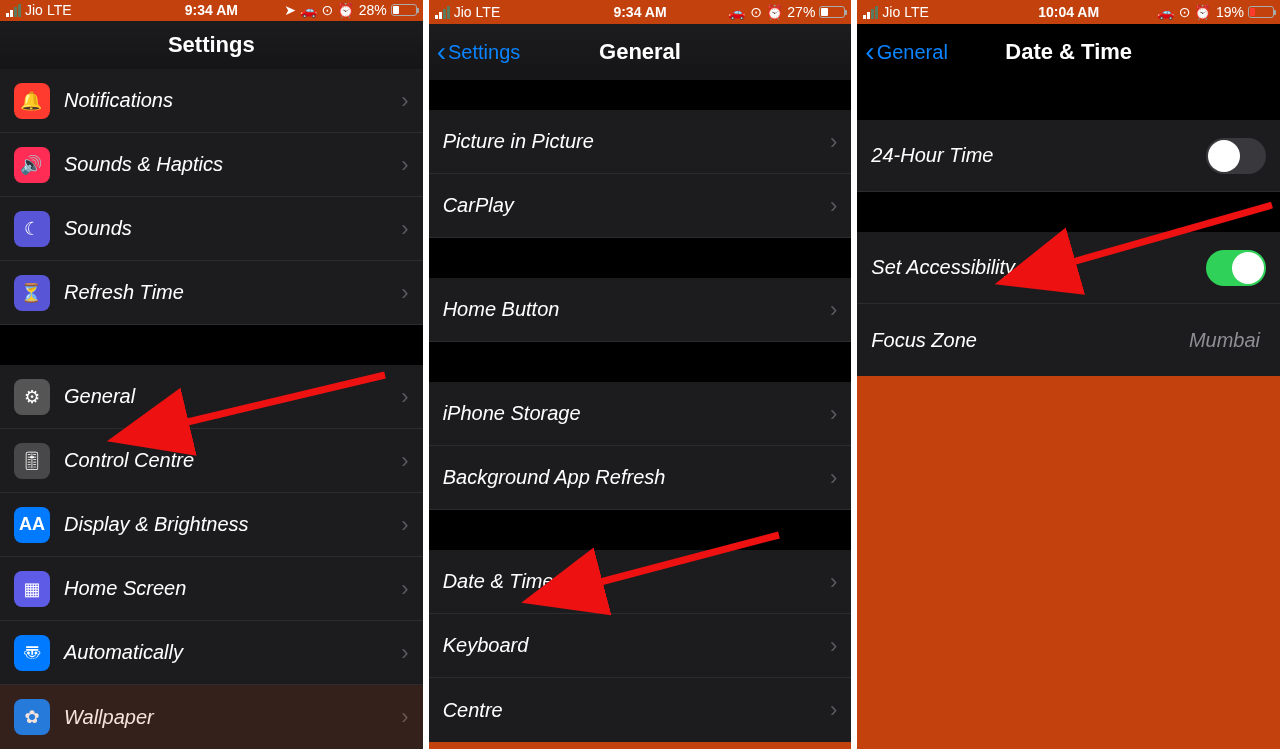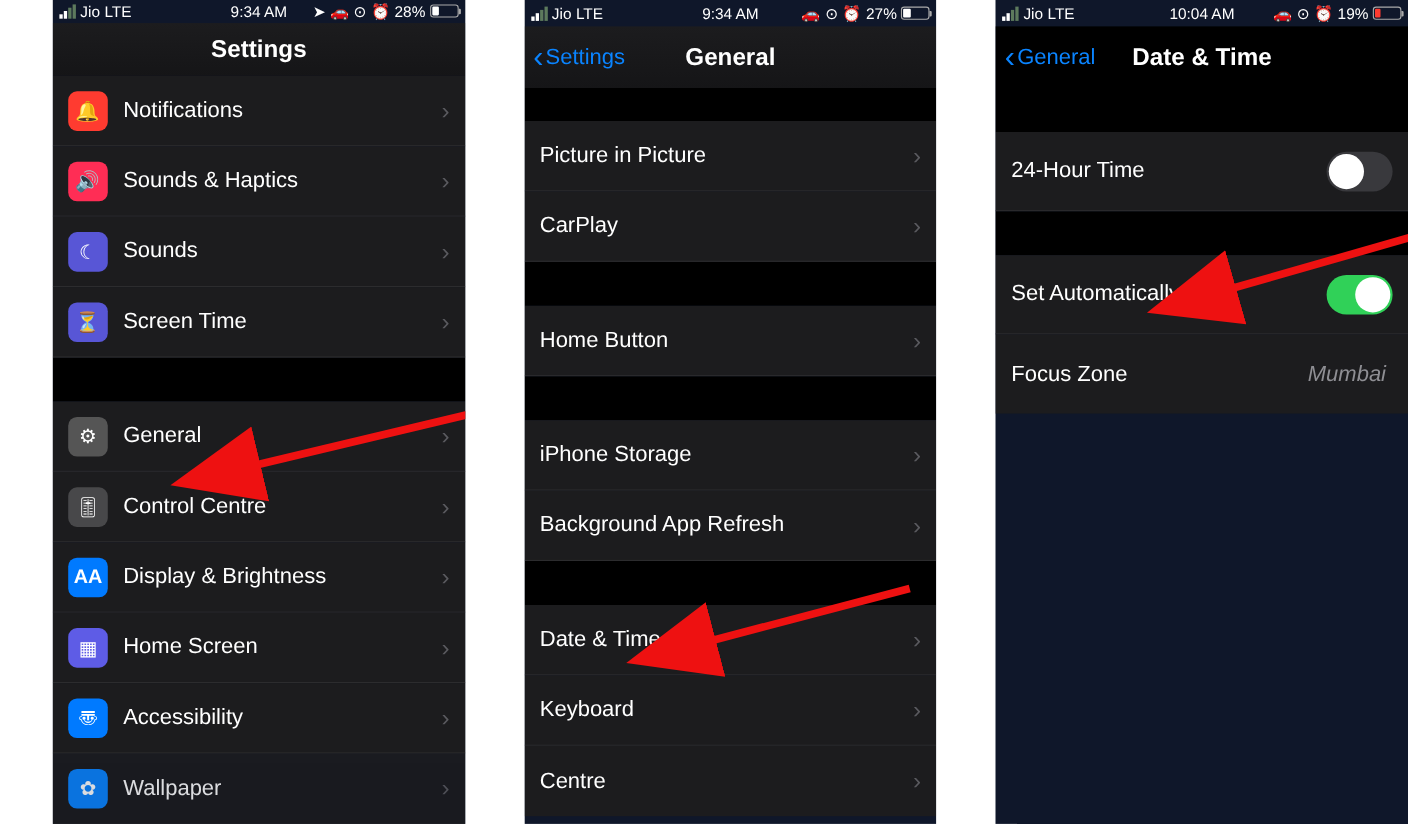--- a/index.html
+++ b/index.html
@@ -7,44 +7,43 @@
     width: 1280px;
     height: 749px;
     display: flex;
     gap: 6px;
     background: #fff;
     font-family: -apple-system, "Helvetica Neue", Arial, sans-serif;
     overflow: hidden;
   }
   .phone {
     flex: 1;
-    background: #0f172a;
+    background: #c2410c;
     color: #fff;
     position: relative;
     overflow: hidden;
     display: flex;
     flex-direction: column;
-    margin-left: 48px;
   }
   
   .status-bar {
     height: 24px;
     display: flex;
     align-items: center;
     justify-content: space-between;
     padding: 0 6px;
     font-size: 14px;
     font-weight: 500;
     position: relative;
   }
   .status-left { display: flex; align-items: center; gap: 4px; min-width: 0; }
   .status-right { display: flex; align-items: center; gap: 4px; min-width: 0; }
   .status-center {
     position: absolute; left: 50%; transform: translateX(-50%);
-    font-weight: 400;
+    font-weight: 700;
   }
   .bars { display: inline-flex; align-items: flex-end; gap: 1px; }
   .bars span { width: 3px; background: #fff; display: inline-block; }
   .bars span:nth-child(1){height:4px;}
   .bars span:nth-child(2){height:7px;}
   .bars span:nth-child(3){height:10px; background:#5d7a5d;}
   .bars span:nth-child(4){height:13px; background:#5d7a5d;}
   .battery {
     width: 26px; height: 12px; border: 1px solid #aaa; border-radius: 3px;
     position: relative; display: inline-block;
@@ -81,21 +80,21 @@
     display: flex; align-items: center;
     min-height: 64px;
     padding: 0 14px;
     background: #1c1c1e;
     border-bottom: 1px solid #2c2c2e;
     font-size: 20px;
     position: relative;
   }
   .row.tall { min-height: 72px; gap: 16px; }
   .row:last-child { border-bottom: none; }
-  .row .label { flex: 1; }
+  .row .label { flex: 1; font-style: italic; }
   .row .value { color: #8e8e93; margin-right: 6px; font-style: italic; }
   .chev { color: #5a5a5f; font-size: 22px; font-weight: 300; }
   .icon-box {
     width: 36px; height: 36px; border-radius: 8px; margin-right: 14px;
     display:flex; align-items:center; justify-content:center;
     font-size: 18px; color:#fff;
   }
   .bg-red{background:#ff3b30;} .bg-pink{background:#ff2d55;}
   .bg-purple{background:#5856d6;} .bg-gray{background:#555;}
   .bg-darkgray{background:#48484a;}
@@ -158,21 +157,21 @@
       <div class="label">Sounds &amp; Haptics</div>
       <div class="chev">›</div>
     </div>
     <div class="row">
       <div class="icon-box bg-purple">☾</div>
       <div class="label">Sounds</div>
       <div class="chev">›</div>
     </div>
     <div class="row">
       <div class="icon-box bg-purple">⏳</div>
-      <div class="label">Screen Time</div>
+      <div class="label">Refresh Time</div>
       <div class="chev">›</div>
     </div>
     <div class="group-gap"></div>
     <div class="row" style="position:relative;">
       <div class="icon-box bg-gray">⚙</div>
       <div class="label">General</div>
       <div class="chev">›</div>
     </div>
     <div class="row">
       <div class="icon-box bg-darkgray">🎚</div>
@@ -184,21 +183,21 @@
       <div class="label">Display &amp; Brightness</div>
       <div class="chev">›</div>
     </div>
     <div class="row">
       <div class="icon-box bg-indigo">▦</div>
       <div class="label">Home Screen</div>
       <div class="chev">›</div>
     </div>
     <div class="row">
       <div class="icon-box bg-blue">〠</div>
-      <div class="label">Accessibility</div>
+      <div class="label">Automatically</div>
       <div class="chev">›</div>
     </div>
     <div class="row" style="opacity:.85;">
       <div class="icon-box bg-cyan">✿</div>
       <div class="label">Wallpaper</div>
       <div class="chev">›</div>
     </div>
   </div>
 
   <div class="annot-arrow" style="left:165px; top:370px;">
@@ -327,21 +326,21 @@
   <div class="list">
     <div class="group-gap"></div>
     <div class="row tall">
       <div class="label">24-Hour Time</div>
       <div class="toggle off">
           <div class="knob"></div>
         </div>
     </div>
     <div class="group-gap"></div>
     <div class="row tall">
-      <div class="label">Set Automatically</div>
+      <div class="label">Set Accessibility</div>
       <div class="toggle on">
           <div class="knob"></div>
         </div>
     </div>
     <div class="row tall">
       <div class="label">Focus Zone</div>
       <div class="value">Mumbai</div>
     </div>
   </div>
 

